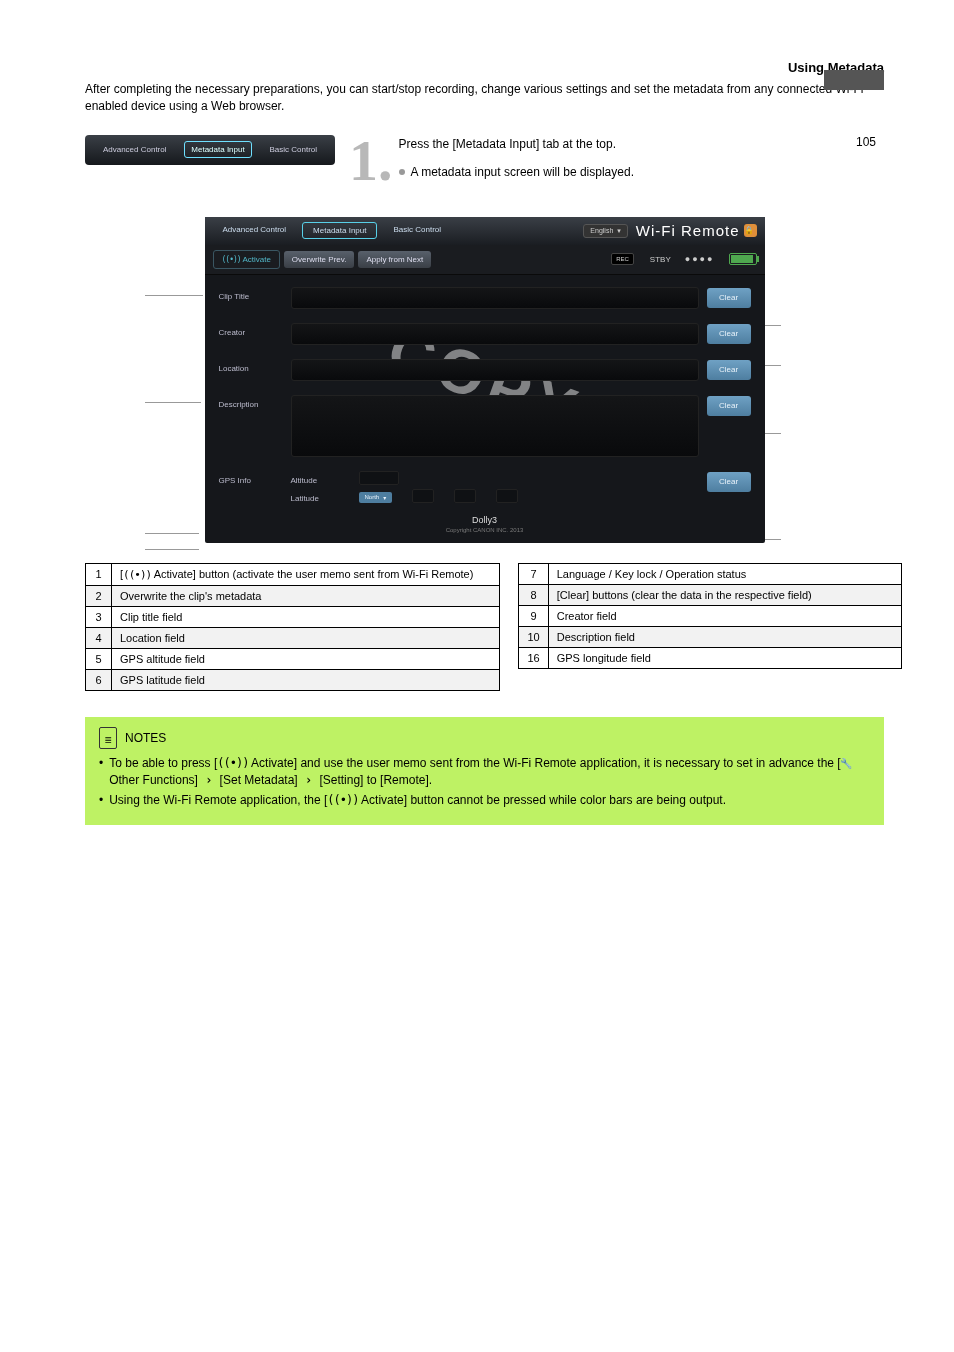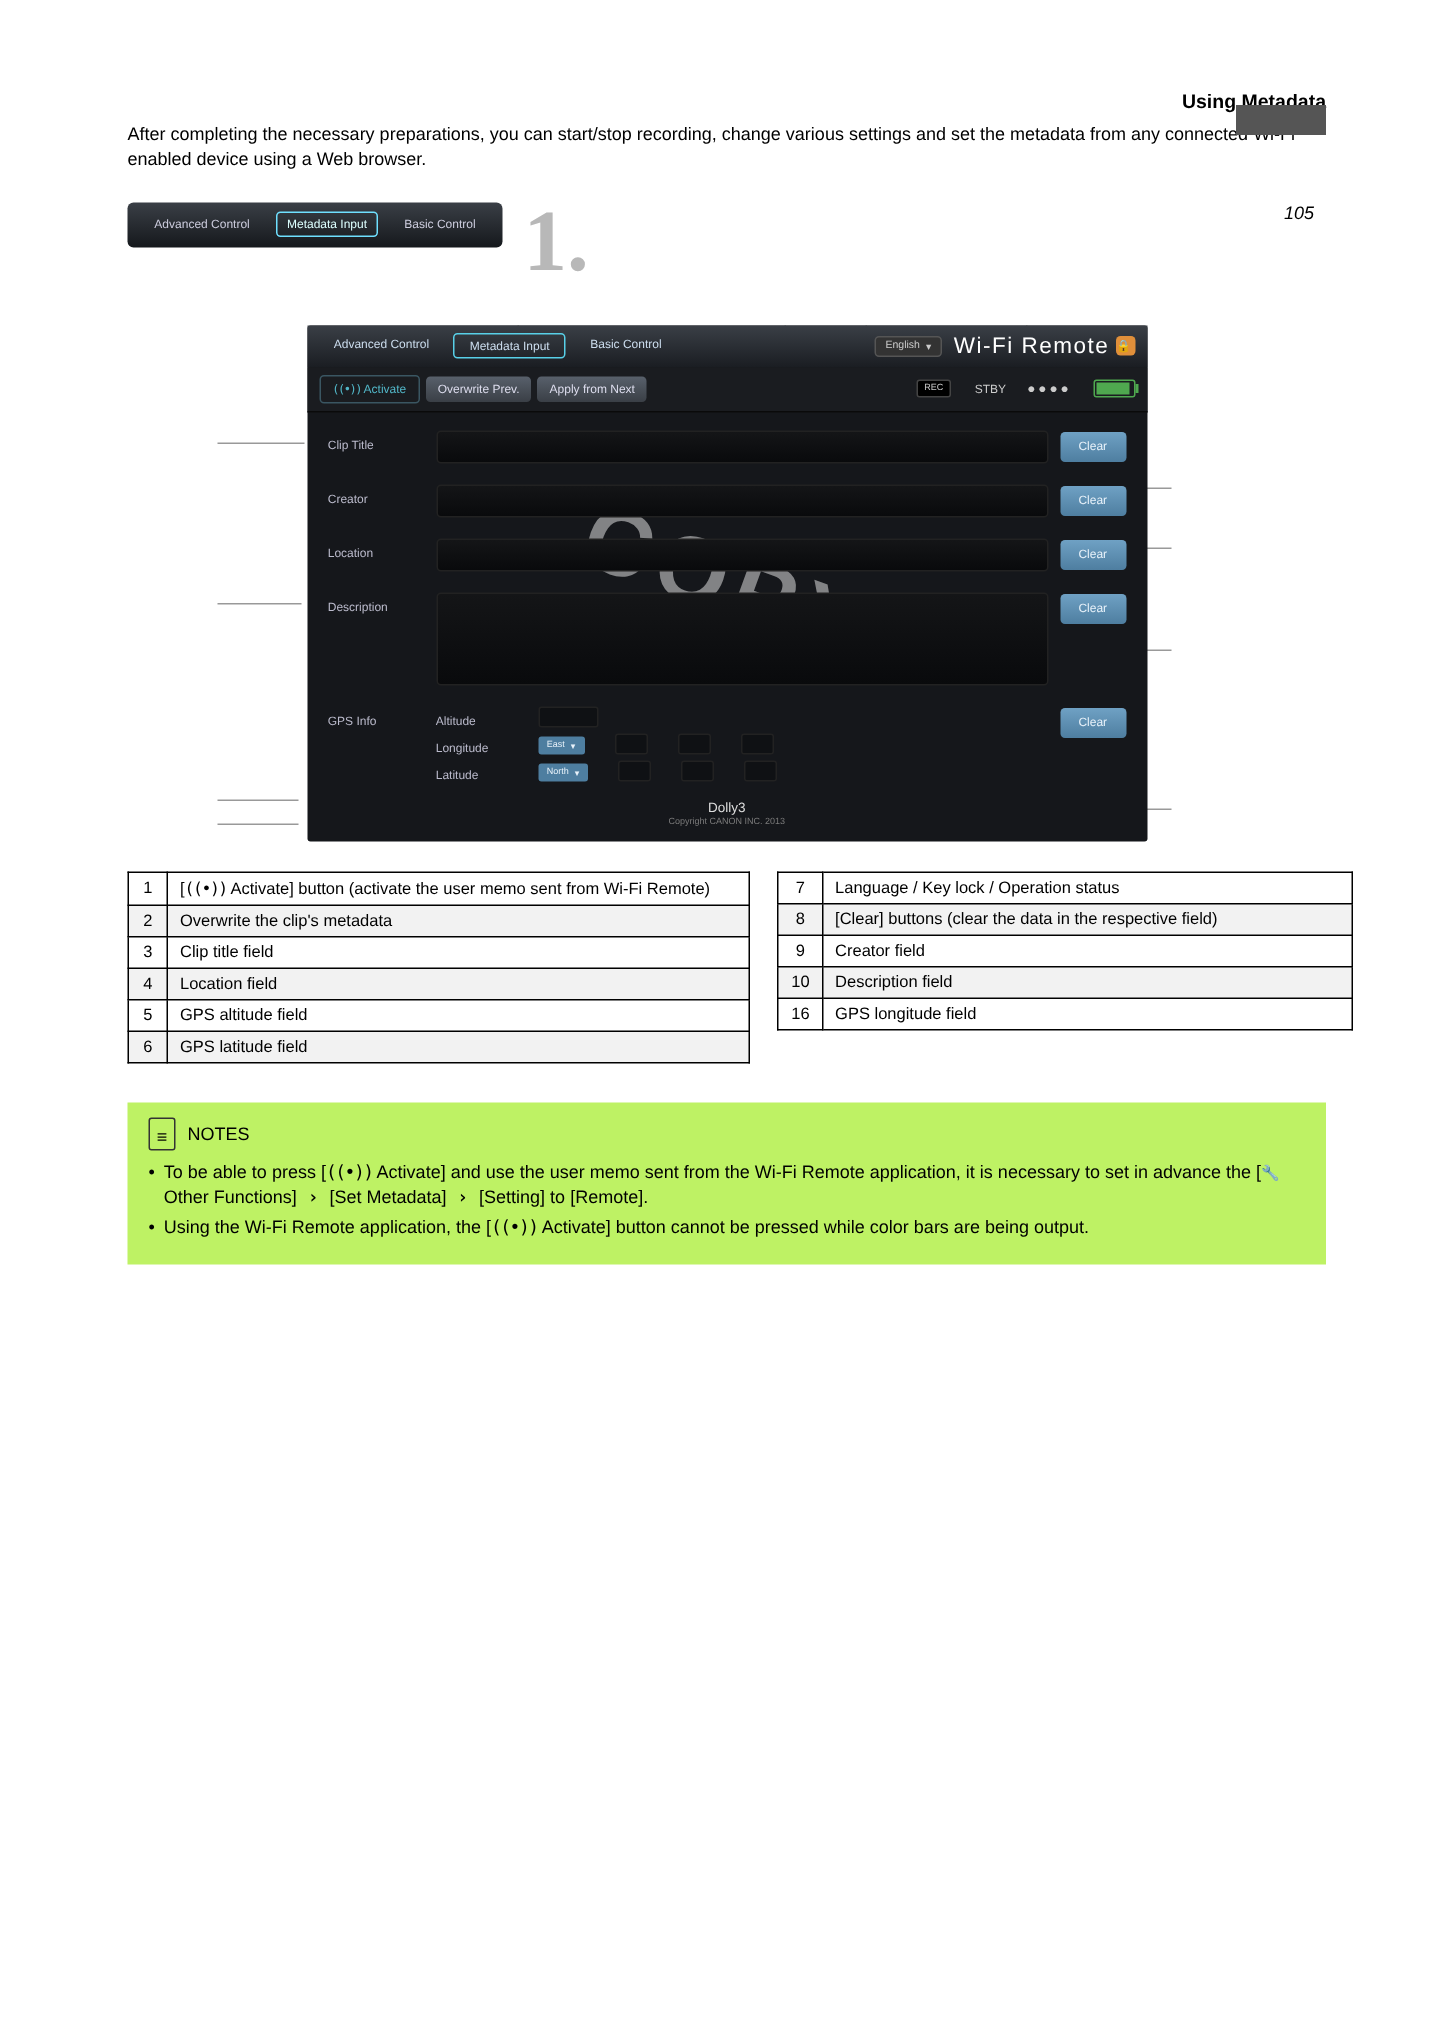--- a/index.html
+++ b/index.html
@@ -6,21 +6,21 @@
   body {
     font-family: Arial, Helvetica, sans-serif;
     background: #fff;
     width: 954px;
     padding: 60px 70px 60px 85px;
     color: #000;
     font-size: 12px;
   }
   .top-tab { position:absolute; top:70px; right:70px; width:60px; height:20px; background:#555; }
   .header-title { text-align:right; font-size:13px; font-weight:bold; margin-bottom:6px; }
-  .pagenum { position:absolute; top:135px; right:78px; font-size:12px;font-style:italic; }
+  .pagenum { position:absolute; top:135px; right:78px; font-size:12px; }
   .intro { font-size:12px; margin-bottom:20px; line-height:1.4; }
   .row1 { display:flex; align-items:flex-start; gap:10px; }
   .tabsimg {
     width:250px; height:30px; background:linear-gradient(#3a3f46,#15181c);
     border-radius:4px; display:flex; align-items:center; justify-content:space-around;
     color:#ccd; font-size:8px; padding:0 6px;
   }
   .tabbtn { padding:3px 6px; border-radius:3px; }
   .tabbtn.active { border:1px solid #6fe0ff; color:#dff; }
   .bignum { font-family: Georgia, 'Times New Roman', serif; font-weight:bold; font-size:58px; color:#b8b8b8; line-height:0.9; margin-right:6px; margin-left:4px; }
@@ -119,20 +119,24 @@
 <p class="intro">After completing the necessary preparations, you can start/stop recording, change various settings and set the metadata from any connected Wi-Fi enabled device using a Web browser.</p>
 
 <div class="row1">
   <div class="tabsimg">
     <span class="tabbtn">Advanced Control</span>
     <span class="tabbtn active">Metadata Input</span>
     <span class="tabbtn">Basic Control</span>
   </div>
   <div style="display:flex;">
     <div class="bignum">1.</div>
+    <div class="step-text">
+      <div>Press the [Metadata Input] tab at the top.</div>
+      <div class="sub"><span class="bullet"></span><span>A metadata input screen will be displayed.</span></div>
+    </div>
   </div>
 </div>
 
 <div class="ss-wrap">
 
   <div class="leadlinev" style="left:260px; top:0; height:32px;"></div>
   <div class="leadlinev" style="left:438px; top:0; height:32px;"></div>
   <div class="leadlinev" style="left:492px; top:0; height:32px;"></div>
   <div class="leadlinev" style="left:599px; top:0; height:32px;"></div>
 
@@ -202,27 +206,20 @@
         <div class="ss-label">Description</div>
         <div class="ss-input tall"></div>
         <div class="ss-clear">Clear</div>
       </div>
       <div class="ss-row">
         <div class="ss-label">GPS Info</div>
         <div class="gps-grid" style="flex:1;">
           <div class="gps-line">
             <span class="gps-sub">Altitude</span>
             <span class="gps-box-s"></span>
-          </div>
-          <div class="gps-line">
-            <span class="gps-sub">Longitude</span>
-            <span class="gps-sel">East</span>
-            <span class="gps-small"></span>
-            <span class="gps-small"></span>
-            <span class="gps-small"></span>
           </div>
           <div class="gps-line">
             <span class="gps-sub">Latitude</span>
             <span class="gps-sel">North</span>
             <span class="gps-small"></span>
             <span class="gps-small"></span>
             <span class="gps-small"></span>
           </div>
         </div>
         <div class="ss-clear">Clear</div>

